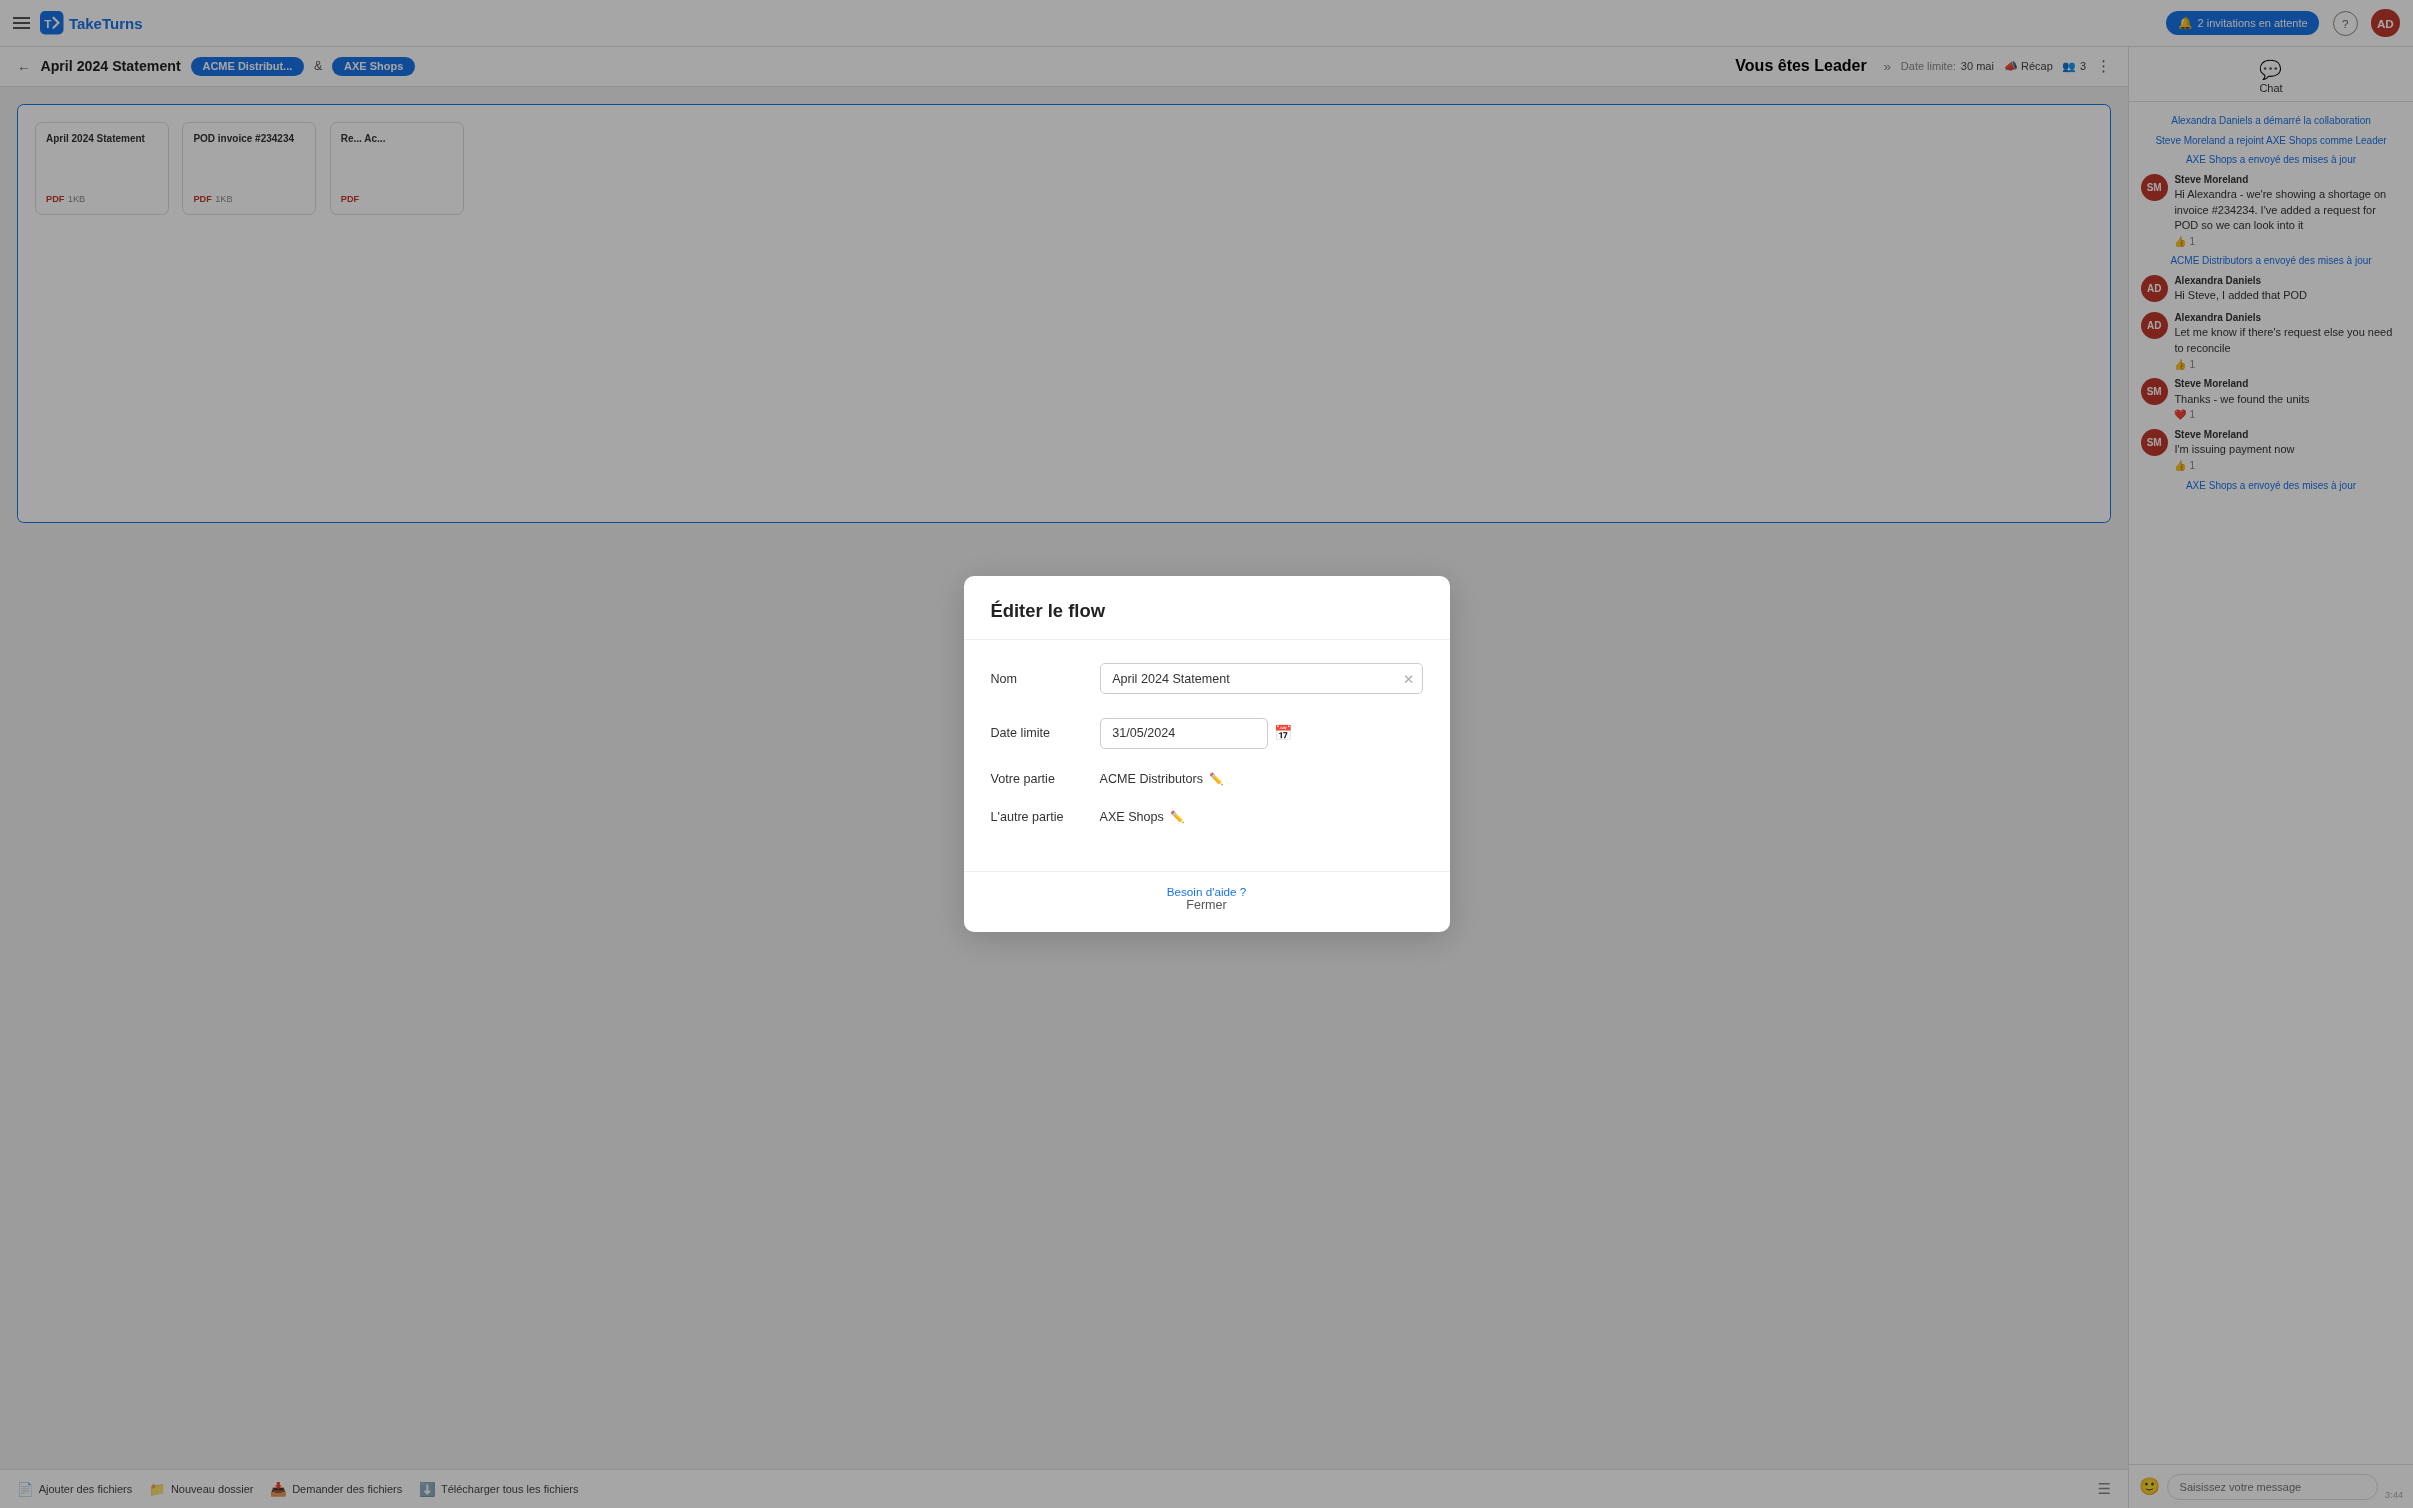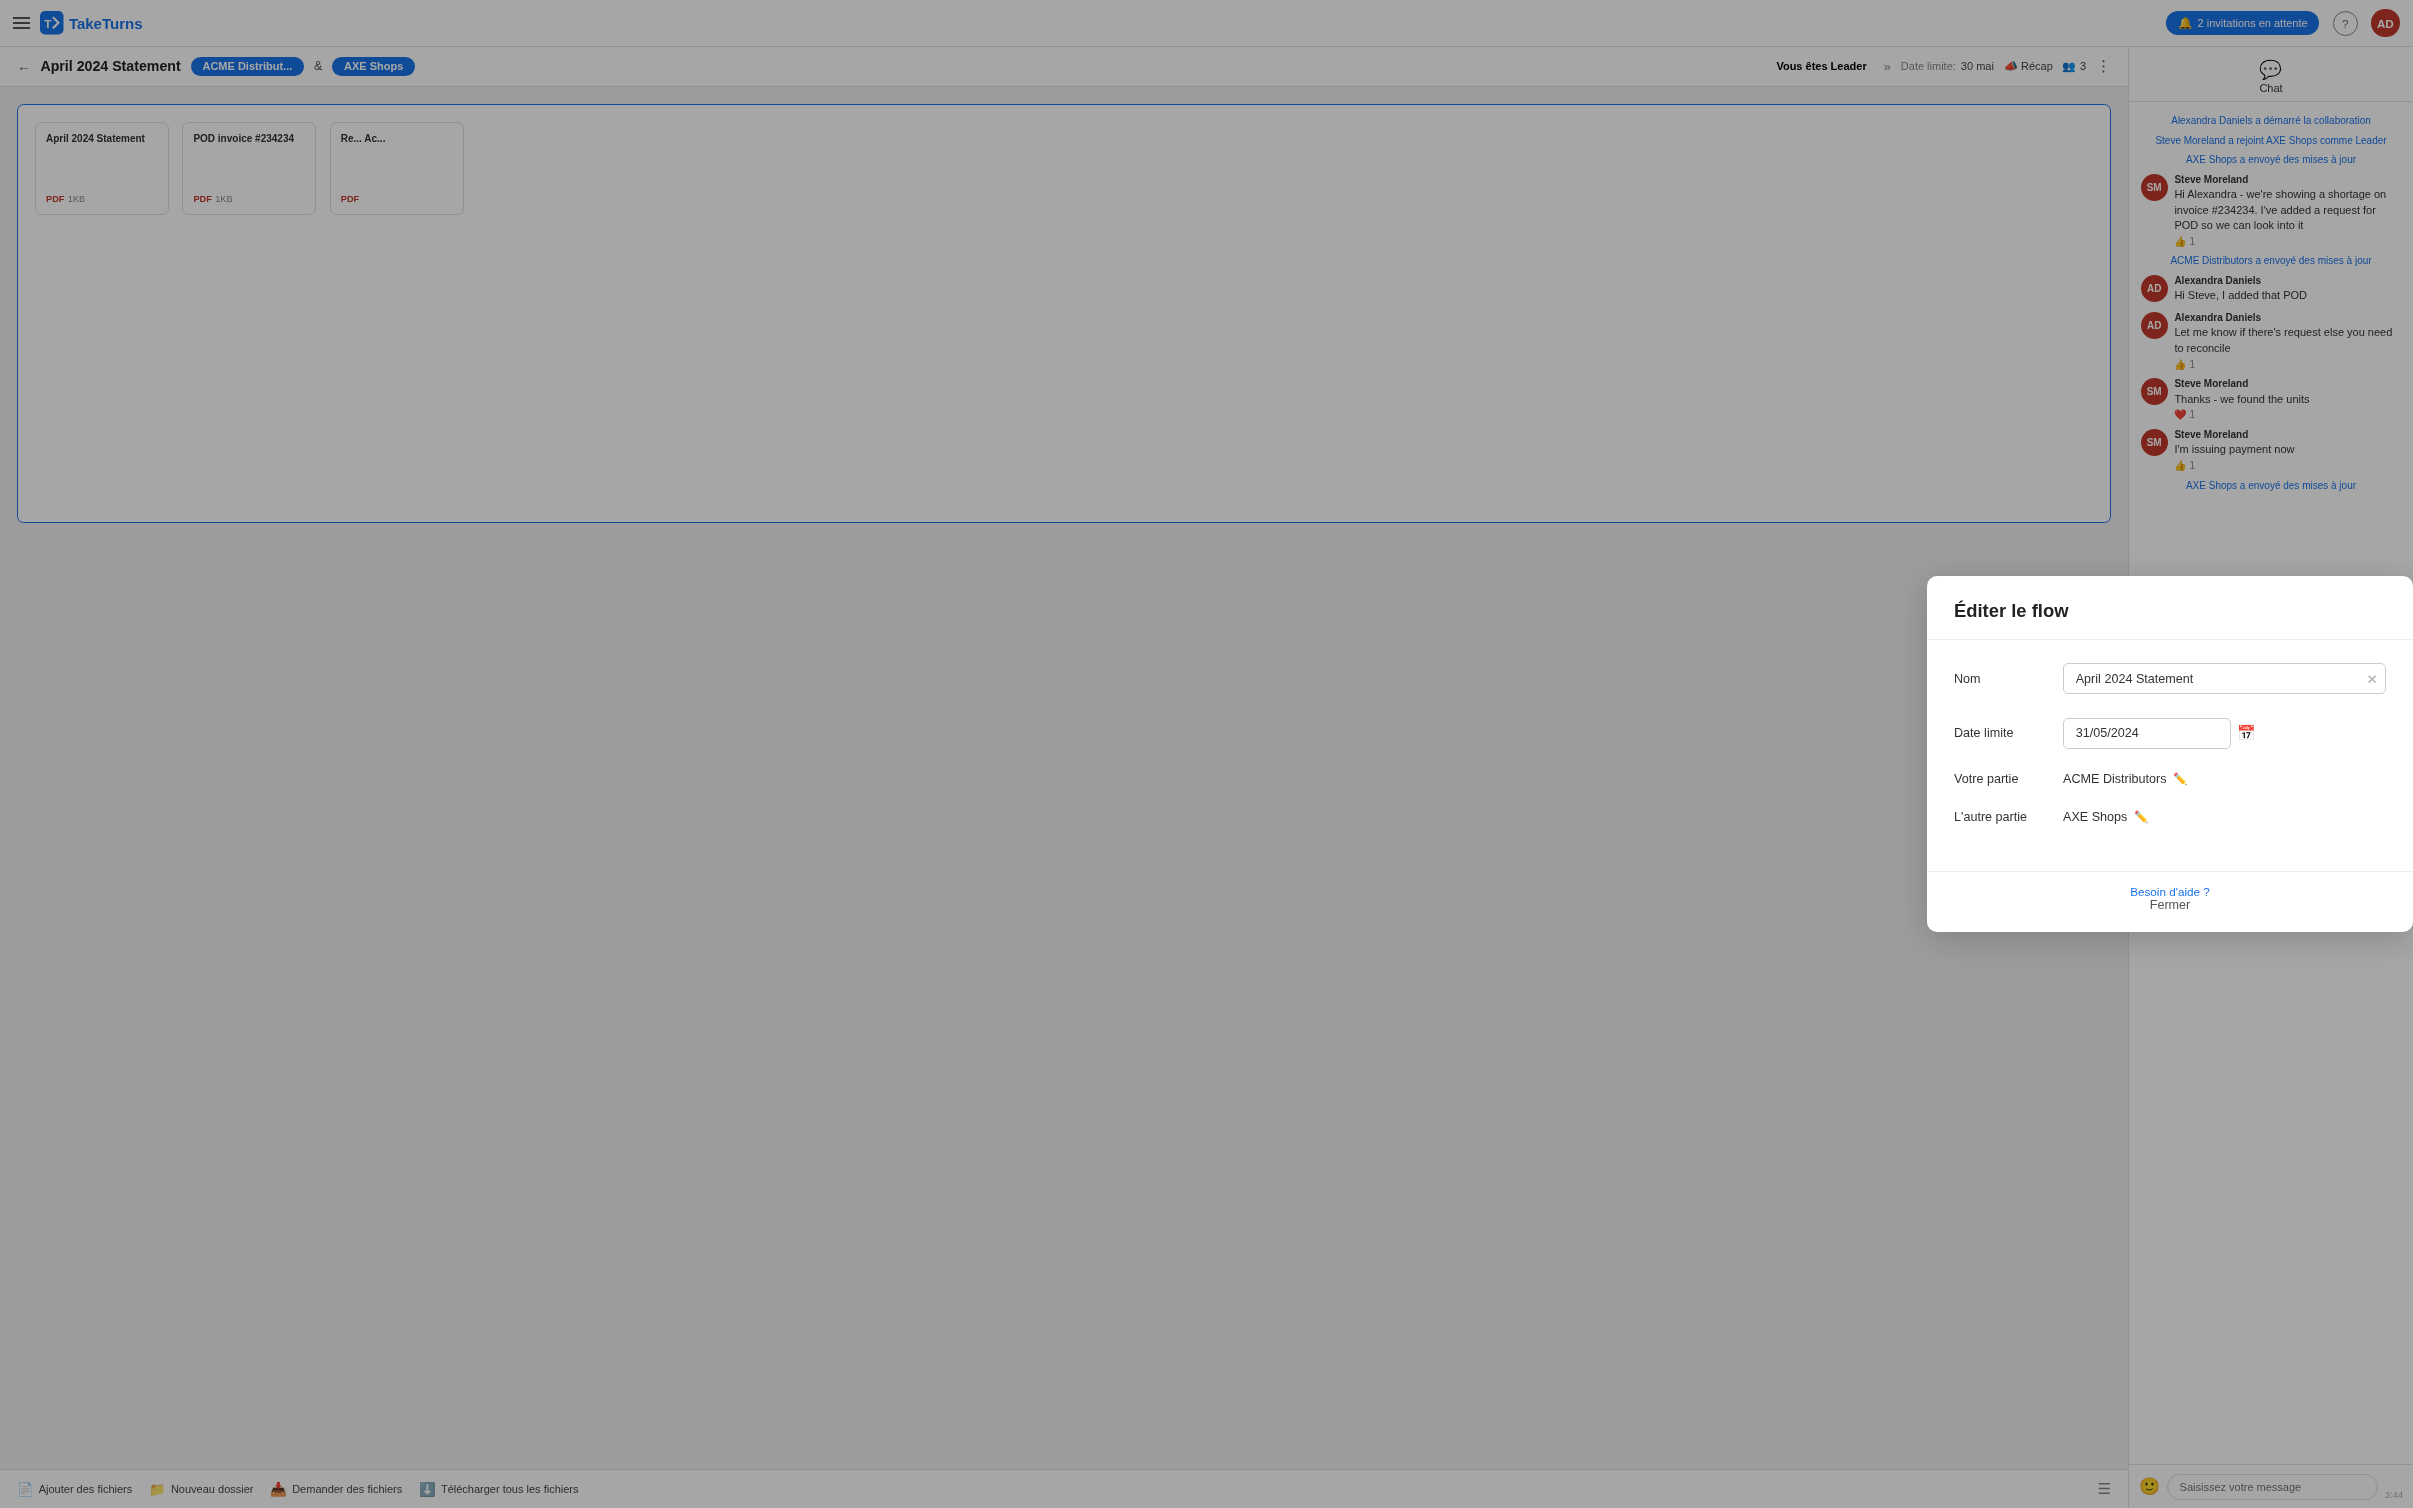--- a/index.html
+++ b/index.html
@@ -42,21 +42,21 @@
     }
     .back-btn { font-size: 13.4px; color: #555; cursor: pointer; background: none; border: none; }
     .flow-title { font-size: 14.2px; font-weight: 600; color: #222; }
     .party-chip {
       border-radius: 17px; padding: 3.4px 11.7px; font-size: 11px; font-weight: 600; cursor: pointer; border: none;
     }
     .party-chip.acme { background: #1a73e8; color: #fff; }
     .party-chip.axe { background: #1a73e8; color: #fff; }
     .ampersand { font-size: 12.6px; color: #555; }
     .subheader-spacer { flex: 1; }
-    .vous-etes { font-size: 11px; color: #555; text-align: center; }
+    .vous-etes { font-size: 16px; color: #555; text-align: center; }
     .vous-etes span { font-weight: 700; color: #000; }
     .expand-btn { background: none; border: none; cursor: pointer; color: #888; font-size: 13.4px; }
     .date-limite { display: flex; align-items: center; gap: 5px; font-size: 11px; color: #444; }
     .date-limite .label { color: #888; }
     .recap-btn { display: flex; align-items: center; gap: 3.4px; font-size: 11px; color: #444; cursor: pointer; background: none; border: none; }
     .people-btn { display: flex; align-items: center; gap: 3.4px; font-size: 11px; color: #444; cursor: pointer; background: none; border: none; }
     .more-btn { background: none; border: none; cursor: pointer; color: #555; font-size: 15px; }
 
     
     .content { flex: 1; overflow-y: auto; padding: 17px; background: #f0f0f0; }
@@ -123,21 +123,21 @@
     .chat-input {
       flex: 1; border: 0.8px solid #ddd; border-radius: 17px;
       padding: 5.9px 11.7px; font-size: 11px; outline: none; color: #333;
     }
     .timestamp { font-size: 9.2px; color: #aaa; align-self: flex-end; text-align: center; }
 
     
     .modal-overlay {
       position: fixed; top: 0; left: 0; right: 0; bottom: 0;
       background: rgba(0,0,0,0.35); z-index: 100;
-      display: flex; align-items: center; justify-content: flex-end;
+      display: flex; align-items: center; justify-content: center;
     }
     .modal {
       background: #fff; border-radius: 10px; width: 486px;
       box-shadow: 0 6.7px 34px rgba(0,0,0,0.18); overflow: hidden;
     }
     .modal-header { padding: 23.5px 27px 17px; border-bottom: 0.8px solid #eee; }
     .modal-title { font-size: 18.4px; font-weight: 600; color: #222; }
     .modal-body { padding: 23.5px 27px; }
     .form-row { display: flex; align-items: center; gap: 0; margin-bottom: 23.5px; }
     .form-label { width: 109px; font-size: 12.6px; color: #333; font-weight: 400; flex-shrink: 0; }

